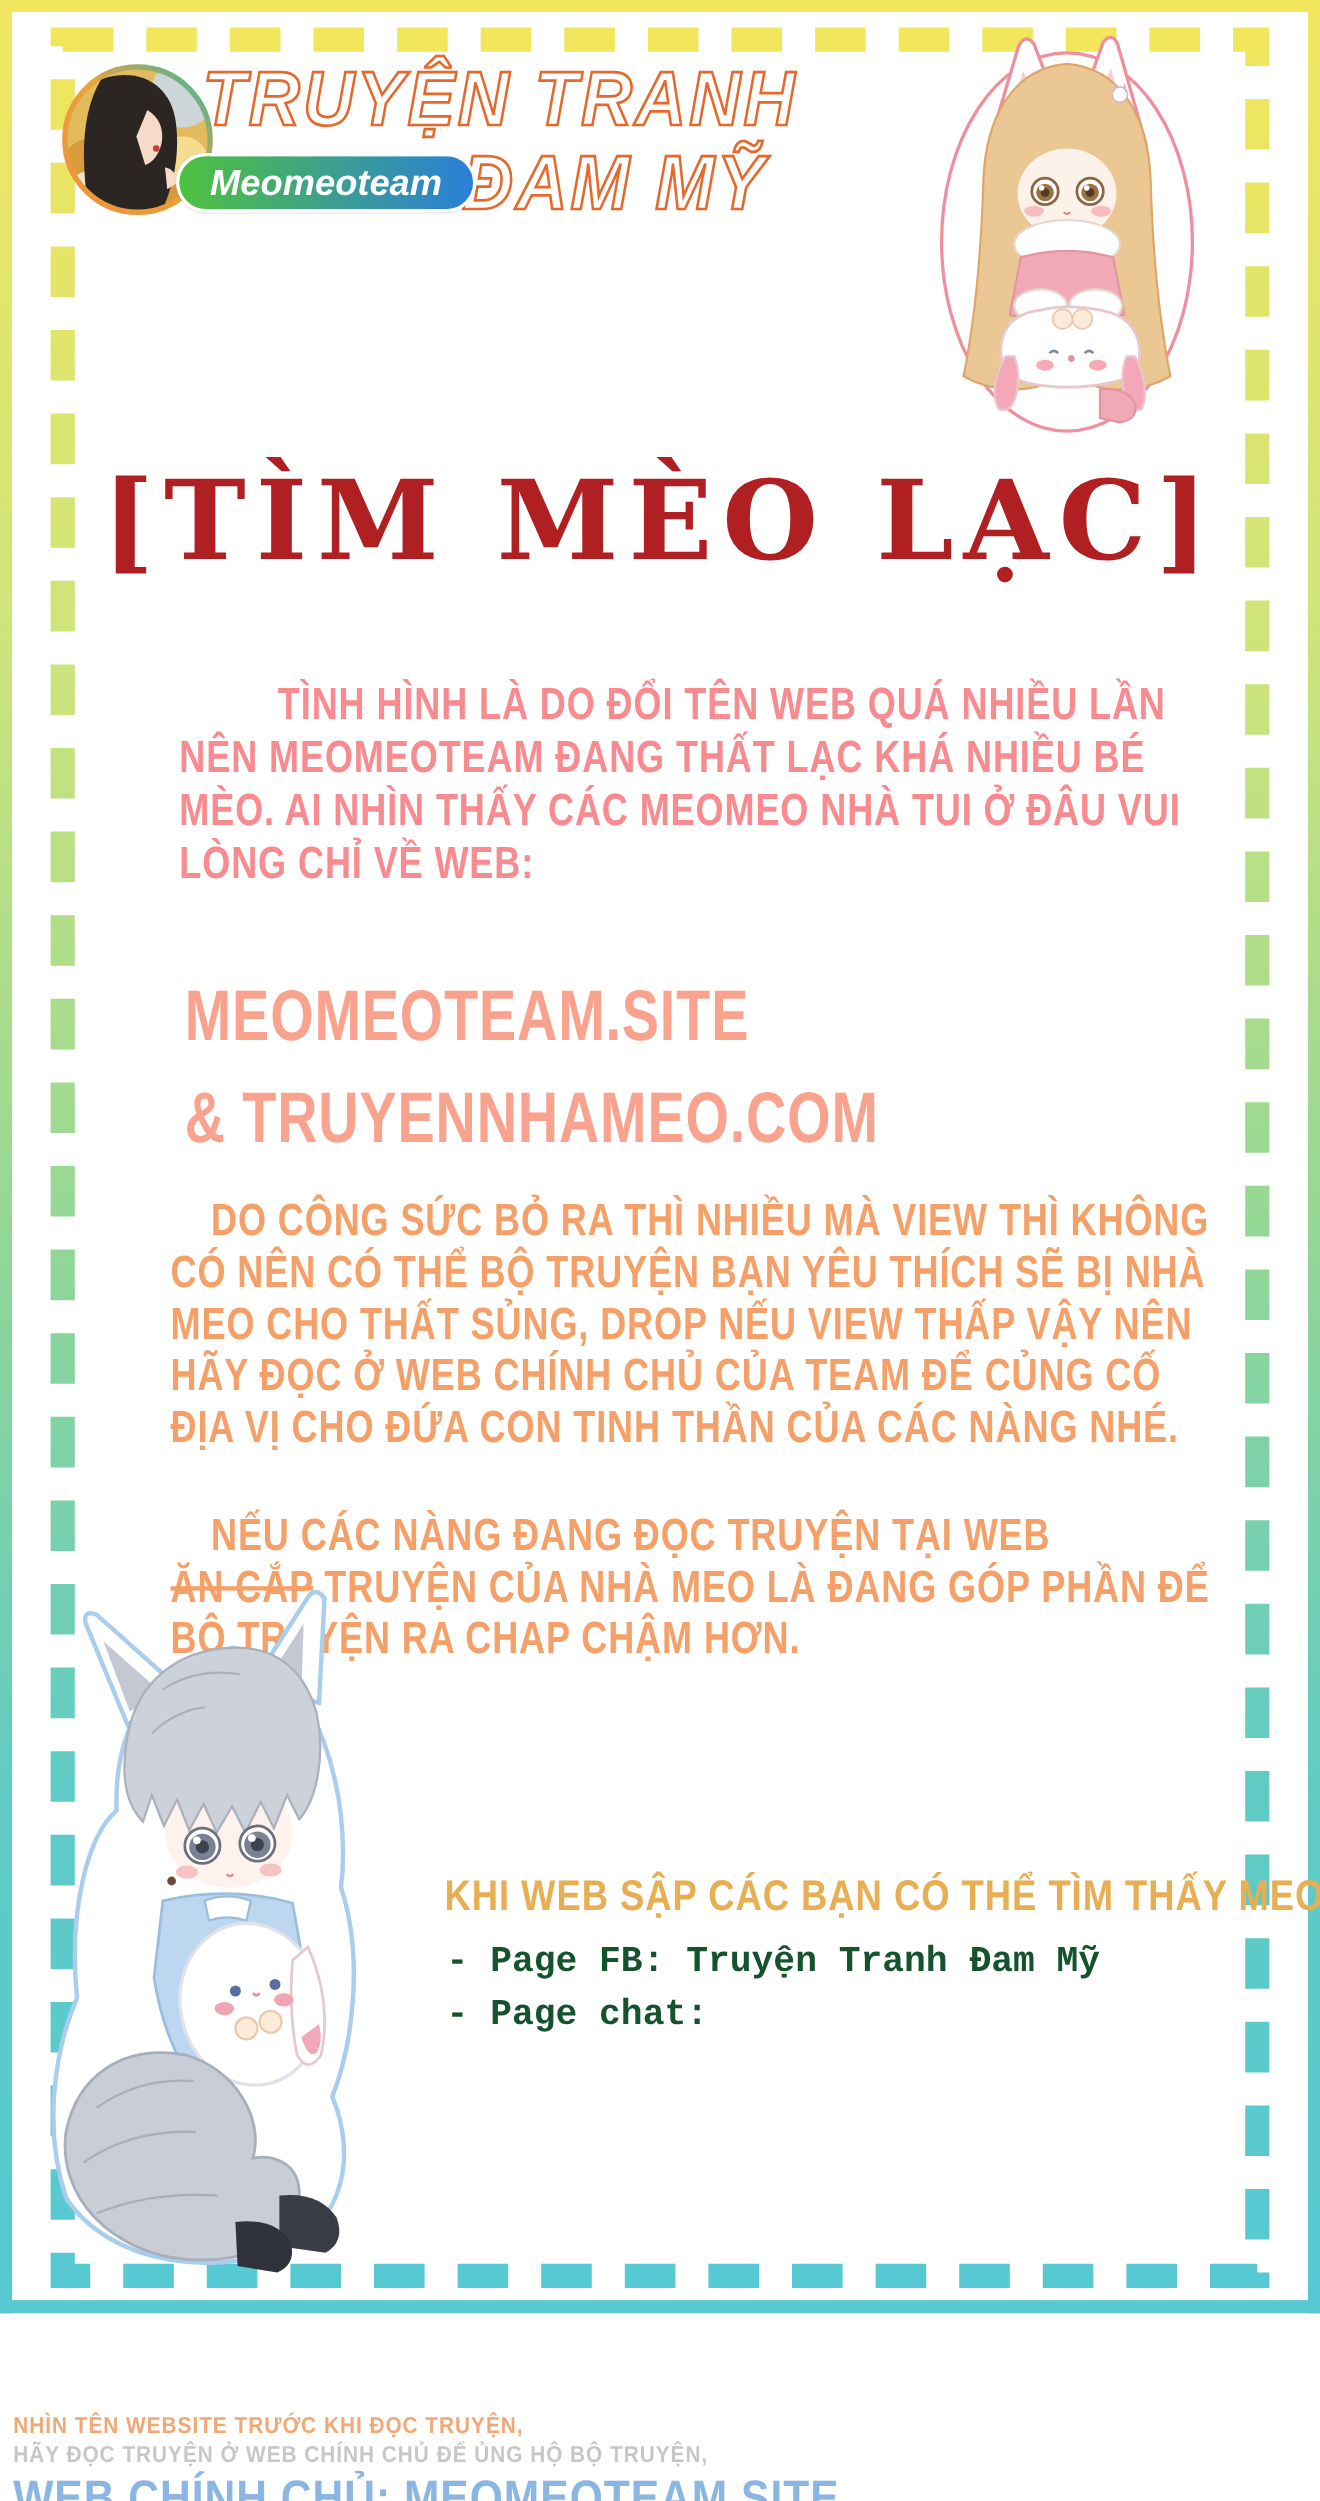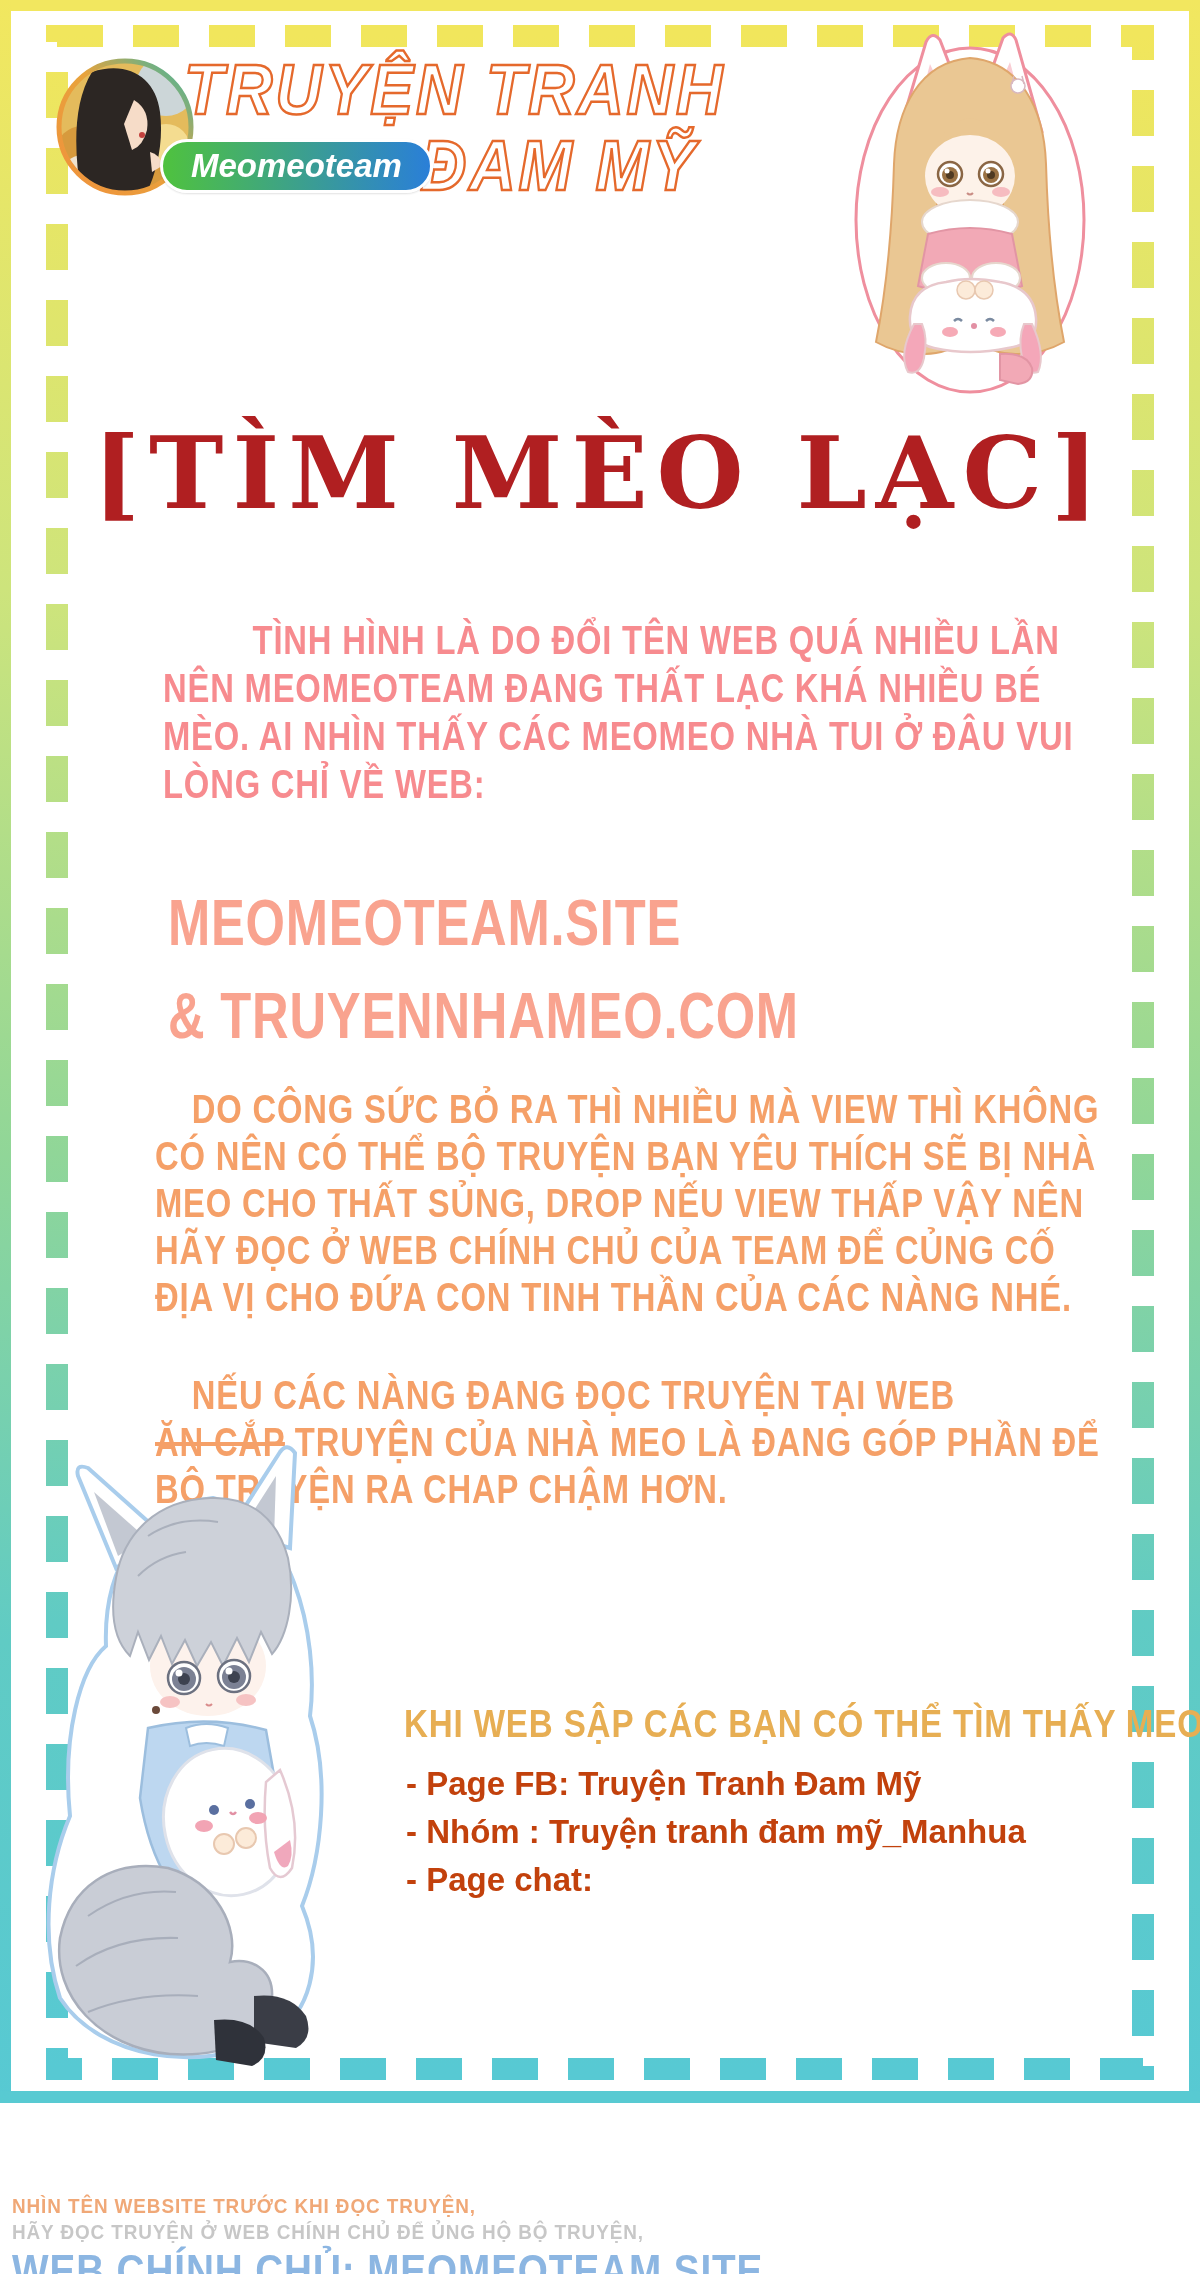--- a/index.html
+++ b/index.html
@@ -62,21 +62,21 @@
   .struck{text-decoration:line-through;text-decoration-thickness:4px;}
 
   
   .contact-heading{
     position:absolute;left:404px;top:1702px;width:860px;color:#e7ae53;
     font-weight:bold;font-size:39px;letter-spacing:1px;white-space:nowrap;
     transform:scaleX(0.85);transform-origin:0 0;
   }
   .contact-list{position:absolute;left:406px;top:1760px;width:700px;}
   .contact-item{
-    color:#c2410c;font-size:33px;line-height:48px;font-weight:600;white-space:nowrap;
+    color:#14532d;font-size:33px;line-height:48px;font-weight:600;white-space:nowrap;font-family:Liberation Mono, monospace;
   }
 
   
   .footer{position:absolute;left:12px;top:2194px;}
   .footer-line1{
     color:#f0a877;font-weight:bold;font-size:21px;line-height:23px;letter-spacing:1px;
     transform:scaleX(0.9);transform-origin:0 0;white-space:nowrap;
   }
   .footer-line2{
     color:#c7c7c7;font-weight:bold;font-size:21px;line-height:23px;letter-spacing:1px;
@@ -232,21 +232,20 @@
   <circle cx="228" cy="402" r="10" fill="#fcebd9" stroke="#e8c8b0" stroke-width="2"></circle>
   <path d="M150,432 C92,422 52,452 42,502 C34,560 82,612 152,618 C212,622 252,598 254,562 C256,532 232,522 212,526 C222,492 198,446 150,432 Z" fill="#c9cdd6" stroke="#a8aebb" stroke-width="2.5"></path>
   <path d="M70,480 Q110,452 158,456 M58,530 Q100,500 160,502 M70,576 Q120,556 180,560" fill="none" stroke="#a8aebb" stroke-width="2"></path>
   <path d="M236,560 Q272,556 288,580 Q296,602 278,612 L236,606 Z" fill="#3a3d46"></path>
   <path d="M196,584 Q232,580 246,602 Q252,622 234,630 L198,624 Z" fill="#2f323a"></path>
 </svg>
 
 <div class="contact-heading">KHI WEB SẬP CÁC BẠN CÓ THỂ TÌM THẤY MEO TẠI:</div>
 <div class="contact-list">
   <div class="contact-item">- Page FB: Truyện Tranh Đam Mỹ</div>
-  <div class="contact-item">- Nhóm : Truyện tranh đam mỹ_Manhua</div>
   <div class="contact-item">- Page chat:</div>
 </div>
 
 <div class="footer">
   <div class="footer-line1">NHÌN TÊN WEBSITE TRƯỚC KHI ĐỌC TRUYỆN,</div>
   <div class="footer-line2">HÃY ĐỌC TRUYỆN Ở WEB CHÍNH CHỦ ĐỂ ỦNG HỘ BỘ TRUYỆN,</div>
   <div class="footer-line3">WEB CHÍNH CHỦ: MEOMEOTEAM.SITE</div>
 </div>
 
 </body></html>

